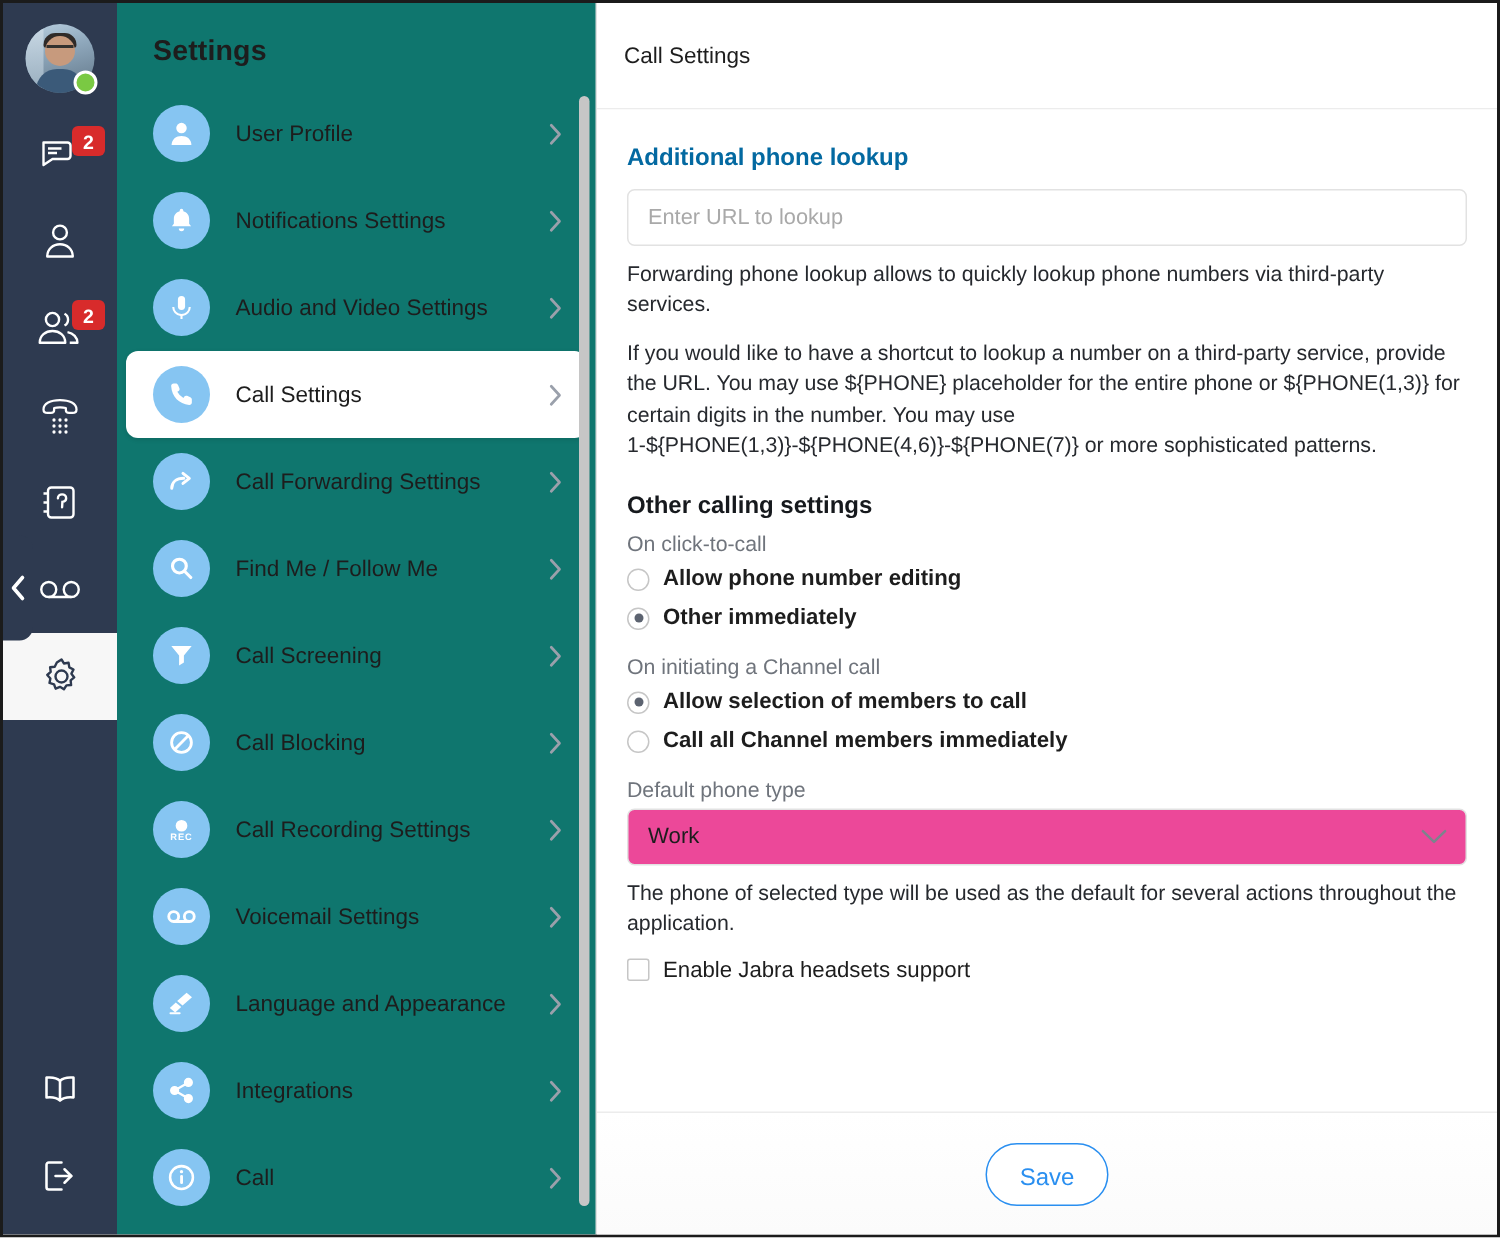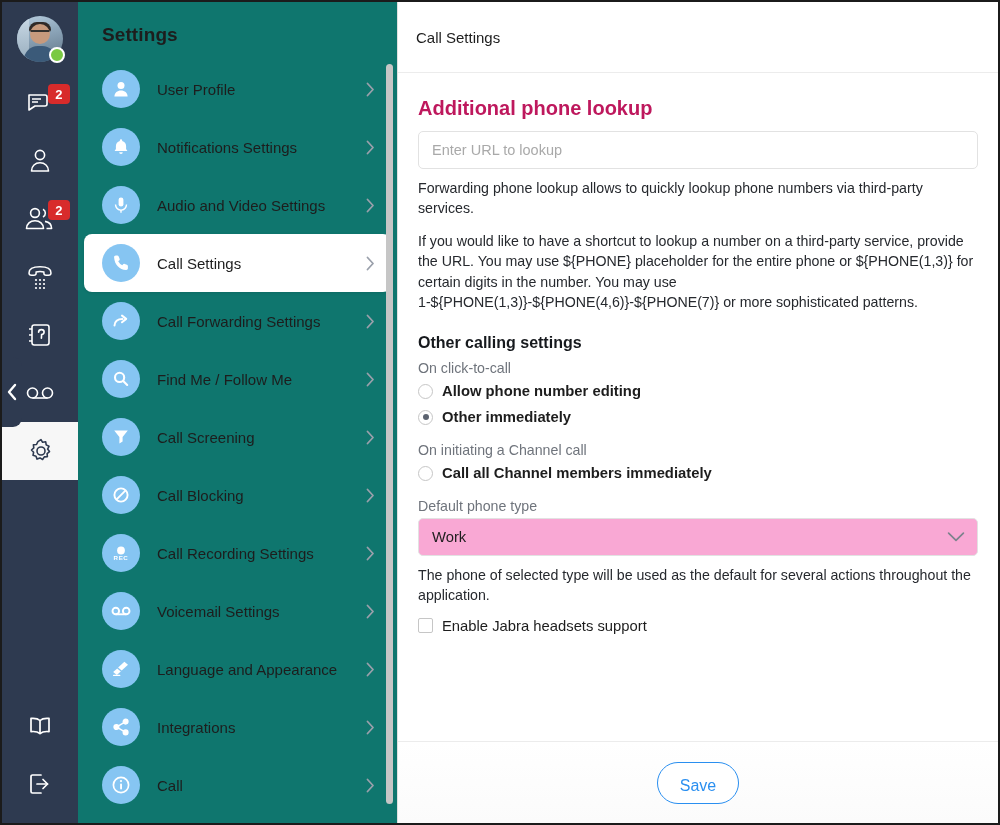--- a/index.html
+++ b/index.html
@@ -179,21 +179,21 @@
     font-size: 15px; color: #1d1d1d;
     background: #ffffff;
   }
   .content-body {
     flex: 1 1 auto;
     padding: 24px 20px 0 20px;
     overflow: hidden;
     background: #ffffff;
   }
   .sec-title {
-    font-size: 20px; font-weight: bold; color: #be185d;
+    font-size: 16px; font-weight: bold; color: #0369a1;
     margin-bottom: 11px;
   }
   .url-input {
     width: 100%;
     height: 38px;
     border: 1px solid #e2e2e2;
     border-radius: 5px;
     padding: 0 13px;
     font-size: 14.5px;
     font-family: "Liberation Sans", sans-serif;
@@ -240,21 +240,21 @@
   .radio-label { font-size: 14.8px; color: #1d1d1d; }
   .gap { height: 11px; }
   .select-wrap {
     position: relative;
     margin-top: 4px;
   }
   .select-box {
     width: 100%; height: 38px;
     border: 1px solid #e2e2e2;
     border-radius: 5px;
-    background: #f9a8d4;
+    background: #ec4899;
     display: flex; align-items: center;
     padding: 0 13px;
     font-size: 14.8px; color: #1d1d1d;
   }
   .select-caret {
     position: absolute; right: 13px; top: 50%;
     transform: translateY(-50%);
     color: #7d838d;
     display: flex;
   }
@@ -654,20 +654,24 @@
       <div class="radio-row">
         <span class="radio on"></span>
         <span class="radio-label">Other immediately</span>
       </div>
 
       <div class="gap"></div>
 
       <div class="field-label">On initiating a Channel call</div>
 
       <div class="radio-row">
+        <span class="radio on"></span>
+        <span class="radio-label">Allow selection of members to call</span>
+      </div>
+      <div class="radio-row">
         <span class="radio"></span>
         <span class="radio-label">Call all Channel members immediately</span>
       </div>
 
       <div class="gap"></div>
 
       <div class="field-label">Default phone type</div>
 
       <div class="select-wrap">
         <div class="select-box">Work</div>

